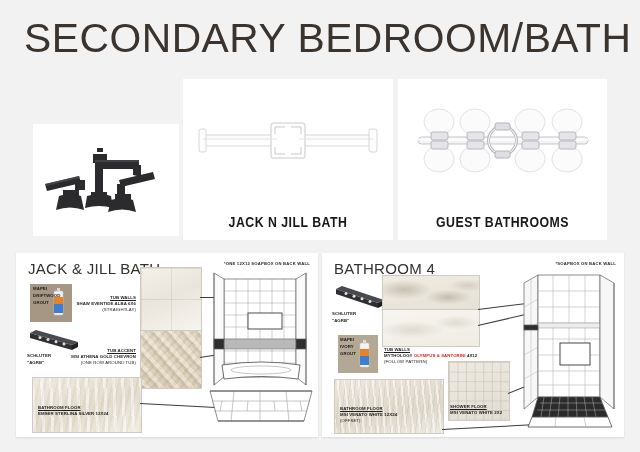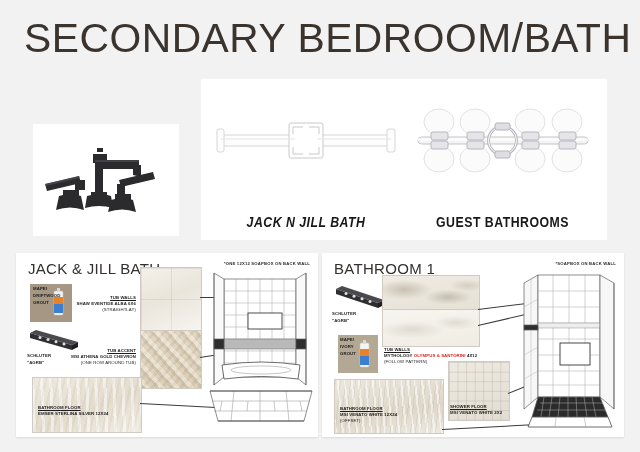--- a/index.html
+++ b/index.html
@@ -17,21 +17,21 @@
     font-size:40px;letter-spacing:0.5px;
     color:#3a332e;font-weight:400;
     font-family:"Liberation Sans", sans-serif;
     white-space:nowrap;
     transform:scaleX(1.02);transform-origin:left center;
   }
 
   
   .photo-card{position:absolute;background:#ffffff;}
   #faucet-card{left:33px;top:124px;width:146px;height:112px;}
-  #towel-card{left:201px;top:79px;width:210px;height:161px;font-style:italic;}
+  #towel-card{left:183px;top:79px;width:210px;height:161px;}
   #light-card{left:398px;top:79px;width:209px;height:161px;}
 
   .card-caption{
     position:absolute;left:0;right:0;bottom:10px;
     text-align:center;font-size:15px;color:#181818;
     font-family:"Liberation Sans", sans-serif;
     font-weight:700;letter-spacing:0.6px;
     transform:scaleX(0.82);
   }
 
@@ -345,21 +345,21 @@
           </g>
           <line x1="2" y1="122" x2="104" y2="122" stroke="#4a4a4a" stroke-width=".8"></line>
           <line x1="10" y1="152" x2="96" y2="152" stroke="#4a4a4a" stroke-width=".8"></line>
         </g>
       </svg>
     </div>
   </div>
 
   <div class="board" id="board-right">
 
-    <div class="board-title">BATHROOM 1</div>
+    <div class="board-title">BATHROOM 4</div>
     <div class="board-note">*SOAPBOX ON BACK WALL</div>
 
     <div class="schluter" style="left:12px;top:32px;width:60px;height:28px;">
       <svg viewBox="0 0 60 28" width="60" height="28">
         <polygon points="2,4 44,18 44,23 2,9" fill="#2f2f31"></polygon>
         <polygon points="2,4 8,1 50,15 44,18" fill="#4a4a4e"></polygon>
         <polygon points="44,18 50,15 50,20 44,23" fill="#1f1f21"></polygon>
         <g fill="#ffffff" opacity=".85">
           <circle cx="12" cy="8.6" r="1.5"></circle>
           <circle cx="20" cy="11.2" r="1.5"></circle>

